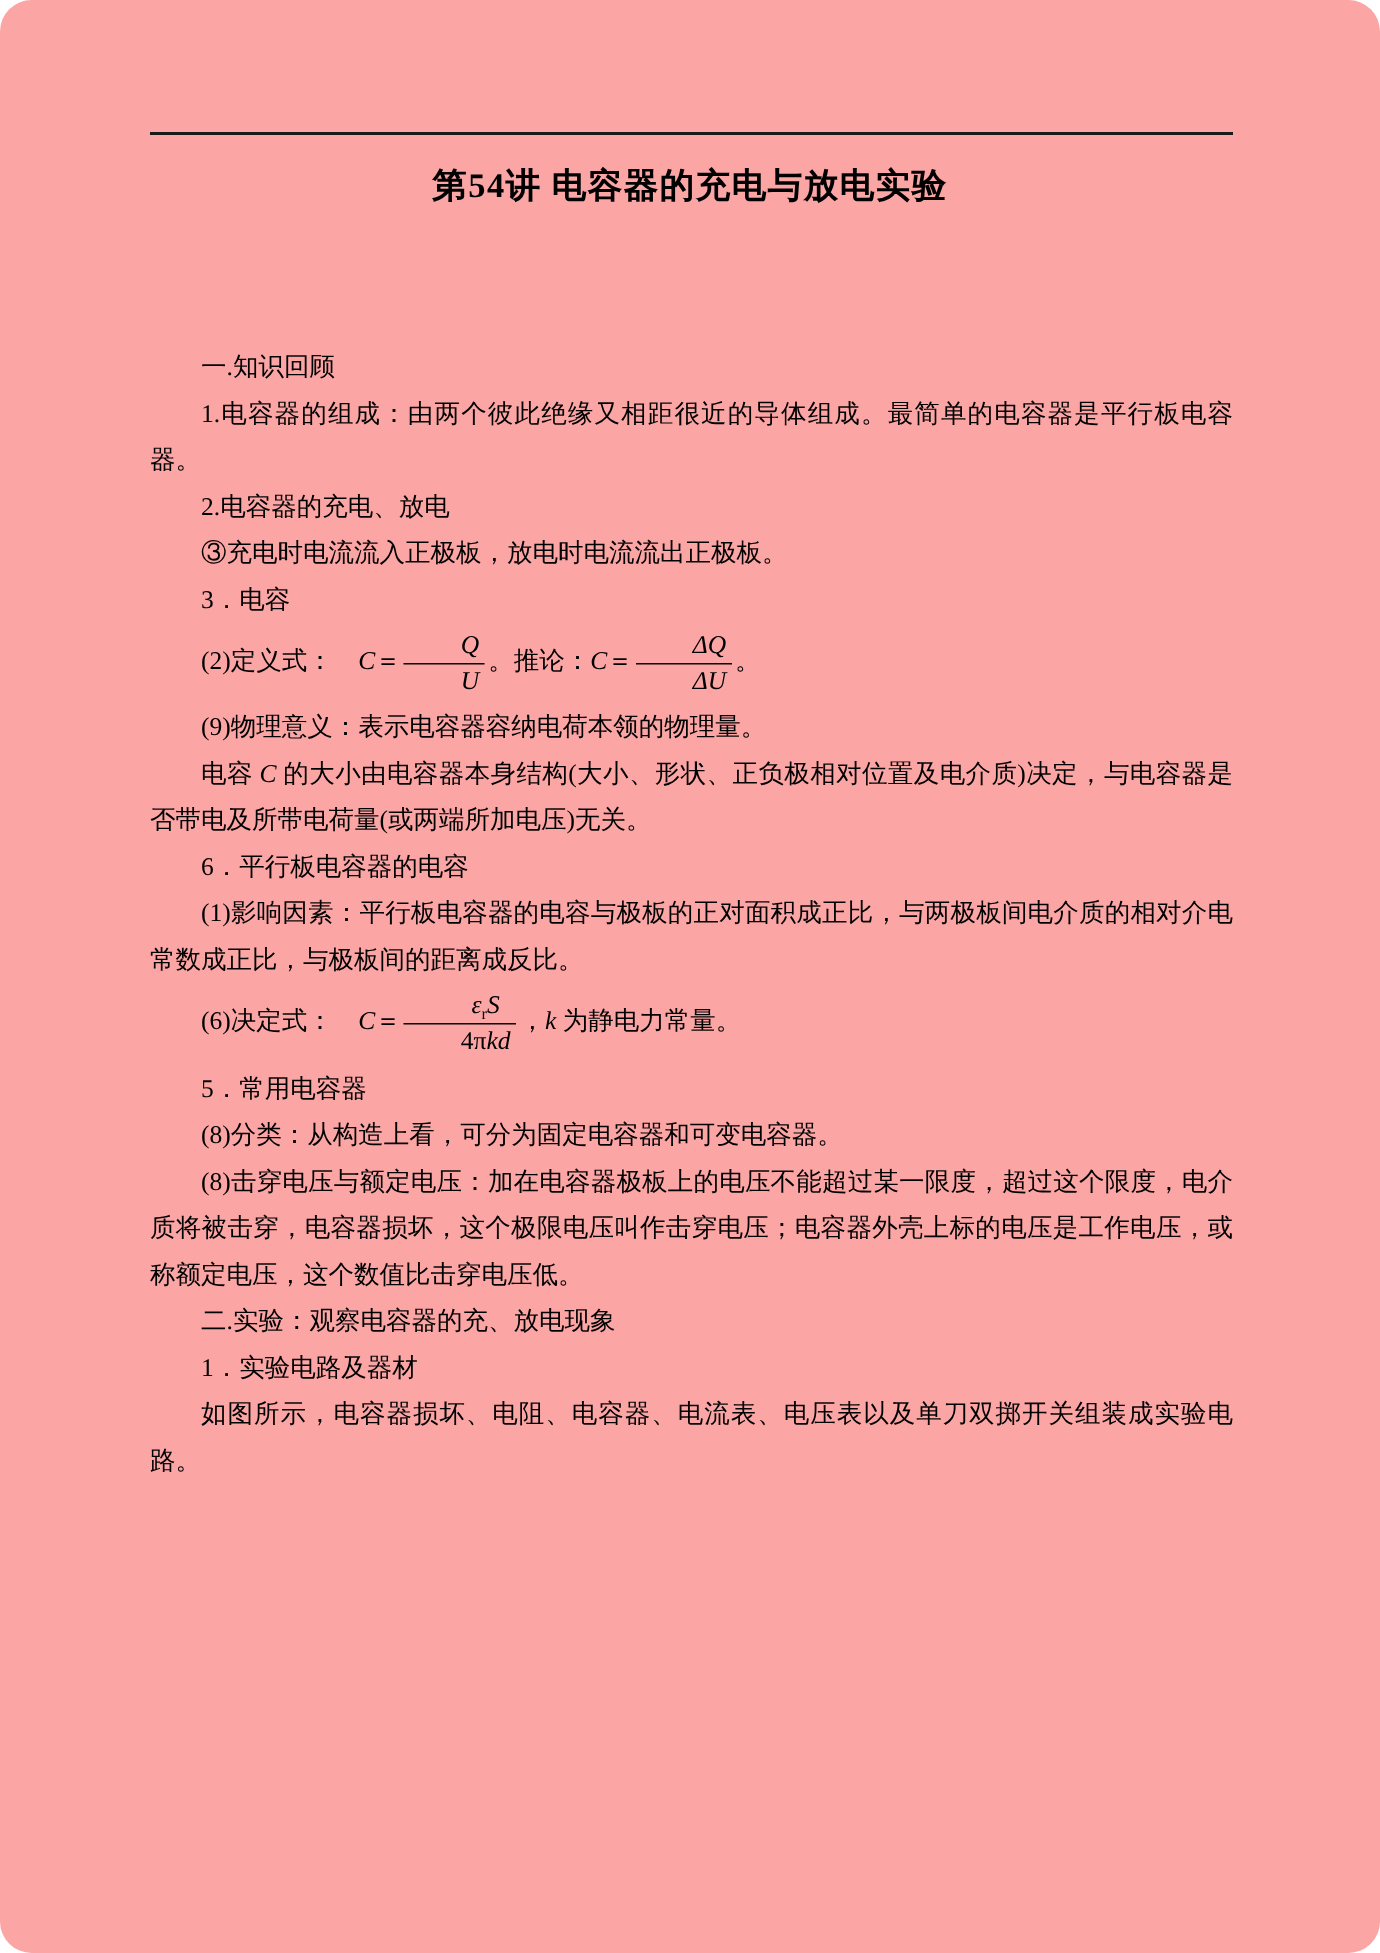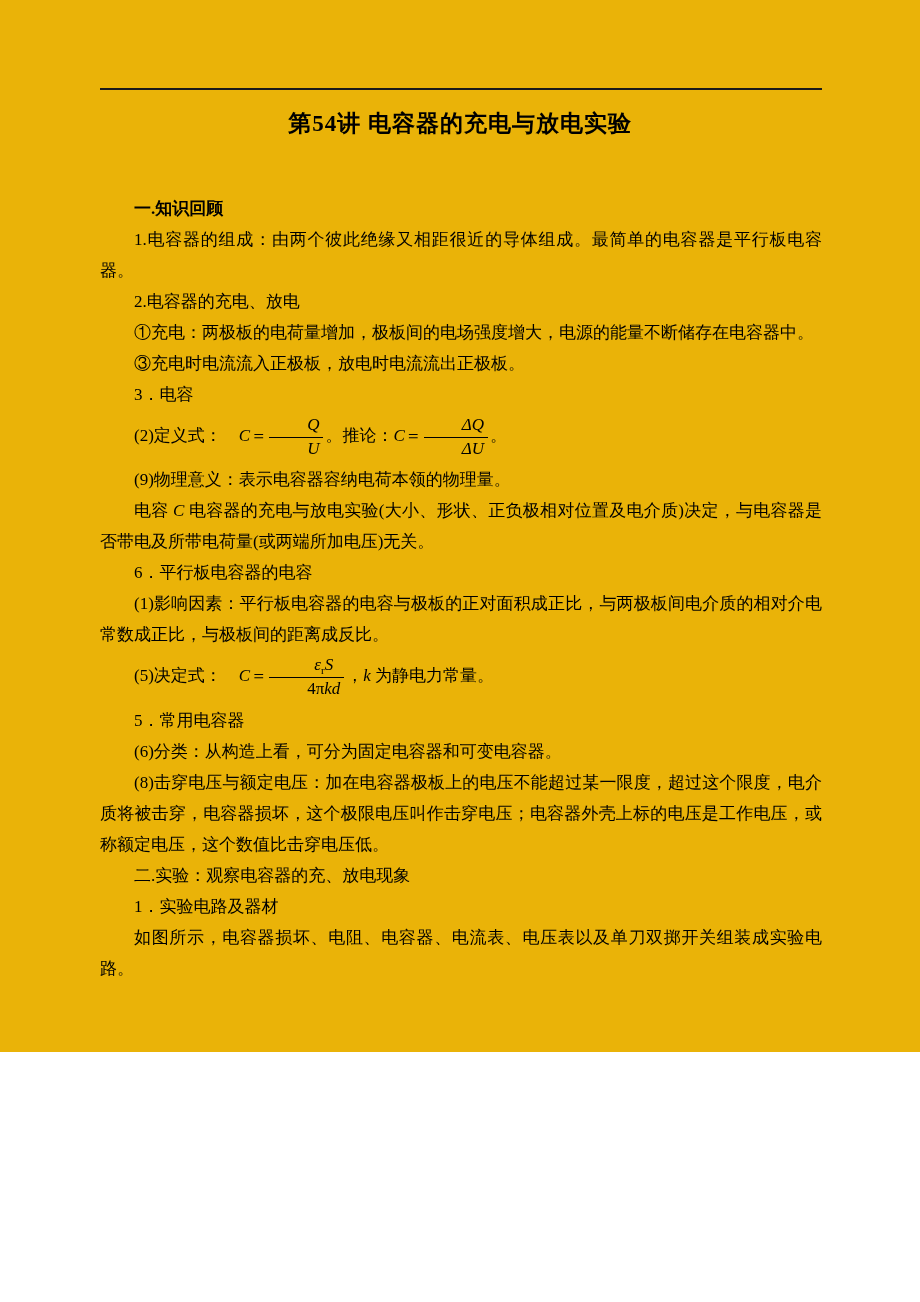--- a/index.html
+++ b/index.html
@@ -3,25 +3,26 @@
 <meta charset="utf-8">
 <style>
   html, body {
     margin: 0;
     padding: 0;
     background: #ffffff;
   }
   .page {
     position: relative;
     width: 920px;
-    height: 1052px;
-    background: #eab308;
+    height: 1302px;
+    background: #fca5a5;
     color: #000000;
     font-family: "Liberation Serif", "DejaVu Serif", serif;
     overflow: hidden;
+    border-radius: 21px;
   }
   .header-rule {
     position: absolute;
     top: 88px;
     left: 100px;
     width: 722px;
     height: 2px;
     background: #1a1a1a;
   }
   .doc-title {
@@ -41,21 +42,22 @@
     width: 722px;
     font-size: 17px;
     line-height: 31px;
     text-align: justify;
   }
   .para {
     margin: 0;
     text-indent: 2em;
   }
   .para.bold {
-    font-weight: bold;
+    font-weight: normal;
+    margin-top: 36px;
   }
   .para.formula {
     padding: 6px 0;
     text-align: left;
   }
   .var {
     font-style: italic;
     font-family: "Liberation Serif", "DejaVu Serif", serif;
   }
   .frac {
@@ -93,45 +95,44 @@
   <div class="doc-title">第54讲 电容器的充电与放电实验</div>
 
   <div class="content">
 
     <p class="para bold">一.知识回顾</p>
 
     <p class="para">1.电容器的组成：由两个彼此绝缘又相距很近的导体组成。最简单的电容器是平行板电容器。</p>
 
     <p class="para">2.电容器的充电、放电</p>
 
-    <p class="para">①充电：两极板的电荷量增加，极板间的电场强度增大，电源的能量不断储存在电容器中。</p>
 
 
     <p class="para">③充电时电流流入正极板，放电时电流流出正极板。</p>
 
     <p class="para">3．电容</p>
 
 
     <p class="para formula"><span>(2)定义式：　</span><span class="var">C</span><span>＝</span><span class="frac"><span class="num var">Q</span><span class="den var">U</span></span><span>。推论：</span><span class="var">C</span><span>＝</span><span class="frac"><span class="num var">ΔQ</span><span class="den var">ΔU</span></span><span>。</span></p>
 
 
     <p class="para">(9)物理意义：表示电容器容纳电荷本领的物理量。</p>
 
 
-    <p class="para"><span>电容 </span><span class="var">C</span><span> 电容器的充电与放电实验(大小、形状、正负极相对位置及电介质)决定，与电容器是否带电及所带电荷量(或两端所加电压)无关。</span></p>
+    <p class="para"><span>电容 </span><span class="var">C</span><span> 的大小由电容器本身结构(大小、形状、正负极相对位置及电介质)决定，与电容器是否带电及所带电荷量(或两端所加电压)无关。</span></p>
 
     <p class="para">6．平行板电容器的电容</p>
 
     <p class="para">(1)影响因素：平行板电容器的电容与极板的正对面积成正比，与两极板间电介质的相对介电常数成正比，与极板间的距离成反比。</p>
 
-    <p class="para formula"><span>(5)决定式：　</span><span class="var">C</span><span>＝</span><span class="frac"><span class="num"><span class="var">ε</span><sub>r</sub><span class="var">S</span></span><span class="den"><span>4π</span><span class="var">kd</span></span></span><span>，</span><span class="var">k</span><span> 为静电力常量。</span></p>
+    <p class="para formula"><span>(6)决定式：　</span><span class="var">C</span><span>＝</span><span class="frac"><span class="num"><span class="var">ε</span><sub>r</sub><span class="var">S</span></span><span class="den"><span>4π</span><span class="var">kd</span></span></span><span>，</span><span class="var">k</span><span> 为静电力常量。</span></p>
 
     <p class="para">5．常用电容器</p>
 
-    <p class="para">(6)分类：从构造上看，可分为固定电容器和可变电容器。</p>
+    <p class="para">(8)分类：从构造上看，可分为固定电容器和可变电容器。</p>
 
     <p class="para">(8)击穿电压与额定电压：加在电容器极板上的电压不能超过某一限度，超过这个限度，电介质将被击穿，电容器损坏，这个极限电压叫作击穿电压；电容器外壳上标的电压是工作电压，或称额定电压，这个数值比击穿电压低。</p>
 
     <p class="para">二.实验：观察电容器的充、放电现象</p>
 
     <p class="para">1．实验电路及器材</p>
 
     <p class="para">如图所示，电容器损坏、电阻、电容器、电流表、电压表以及单刀双掷开关组装成实验电路。</p>
 
   </div>

